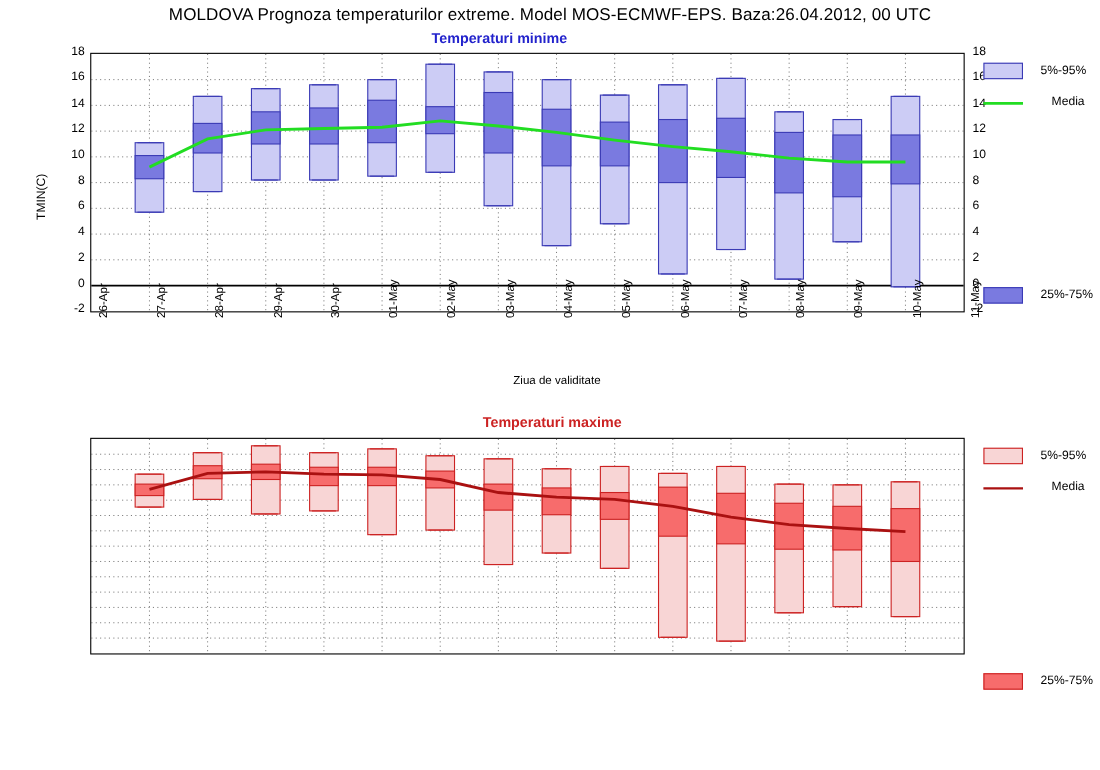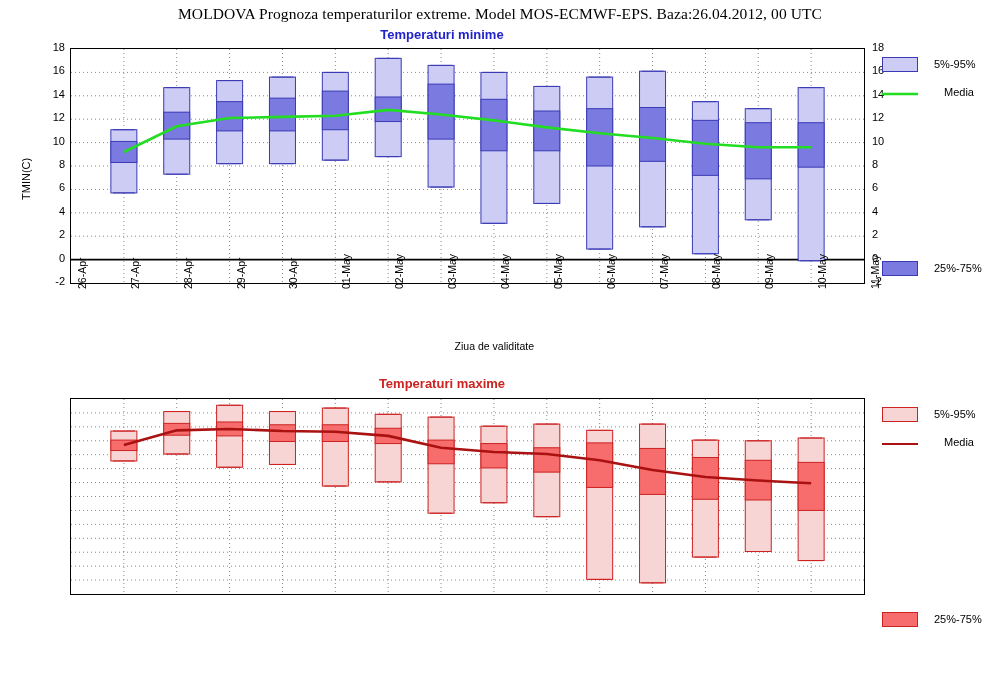--- a/index.html
+++ b/index.html
@@ -3,23 +3,23 @@
 <meta charset="utf-8">
 <style>
   html,body{margin:0;padding:0;}
   body{
     width:1000px;height:700px;background:#ffffff;
     font-family:"Liberation Sans", sans-serif;
     color:#000;overflow:hidden;position:relative;
   }
   #title{
     position:absolute;top:5px;left:0;width:1000px;text-align:center;
-    font-size:15.5px;color:#000;letter-spacing:0.1px;font-family:Liberation Serif, serif;
-  }
-  .panel{position:absolute;left:4px;width:876px;}
+    font-size:15.5px;color:#000;letter-spacing:0.1px;
+  }
+  .panel{position:absolute;left:16px;width:876px;}
   .panel-title{
     position:absolute;width:100%;text-align:center;font-size:13px;font-weight:bold;
   }
   .plot{
     position:absolute;border:1px solid #000;box-sizing:border-box;background:#fff;
   }
   .ylabel{
     position:absolute;font-size:11px;
     transform:rotate(-90deg);transform-origin:left top;white-space:nowrap;
   }
@@ -216,21 +216,21 @@
     <svg style="left:878px;top:88px;" width="40" height="12">
       <line x1="0" y1="6" x2="36" y2="6" stroke="#22dd22" stroke-width="2.4"></line>
     </svg>
     <div class="legend-text" style="left:940px;top:86px;">Media</div>
     <div class="legend-swatch" style="left:878px;top:261px;width:36px;height:15px;background:#7a7ae0;border:1.2px solid #3a3ab5;"></div>
     <div class="legend-text" style="left:930px;top:262px;">25%-75%</div>
   </div>
 </div>
 
 <div class="panel" style="top:360px;height:340px;">
-  <div class="panel-title" style="top:16px;color:#cc2222;">Temperaturi maxime</div>
+  <div class="panel-title" style="top:16px;color:#cc2222;margin-left:48px;">Temperaturi maxime</div>
 
   <div class="plot" style="left:66px;top:38px;width:795px;height:197px;">
     <svg id="svg-tmax" width="793" height="195">
         <line x1="52.86666666666667" y1="0" x2="52.86666666666667" y2="195" stroke="#555555" stroke-width="0.7" stroke-dasharray="1,3"></line>
         <line x1="105.73333333333333" y1="0" x2="105.73333333333333" y2="195" stroke="#555555" stroke-width="0.7" stroke-dasharray="1,3"></line>
         <line x1="158.60000000000002" y1="0" x2="158.60000000000002" y2="195" stroke="#555555" stroke-width="0.7" stroke-dasharray="1,3"></line>
         <line x1="211.46666666666667" y1="0" x2="211.46666666666667" y2="195" stroke="#555555" stroke-width="0.7" stroke-dasharray="1,3"></line>
         <line x1="264.3333333333333" y1="0" x2="264.3333333333333" y2="195" stroke="#555555" stroke-width="0.7" stroke-dasharray="1,3"></line>
         <line x1="317.20000000000005" y1="0" x2="317.20000000000005" y2="195" stroke="#555555" stroke-width="0.7" stroke-dasharray="1,3"></line>
         <line x1="370.06666666666666" y1="0" x2="370.06666666666666" y2="195" stroke="#555555" stroke-width="0.7" stroke-dasharray="1,3"></line>

